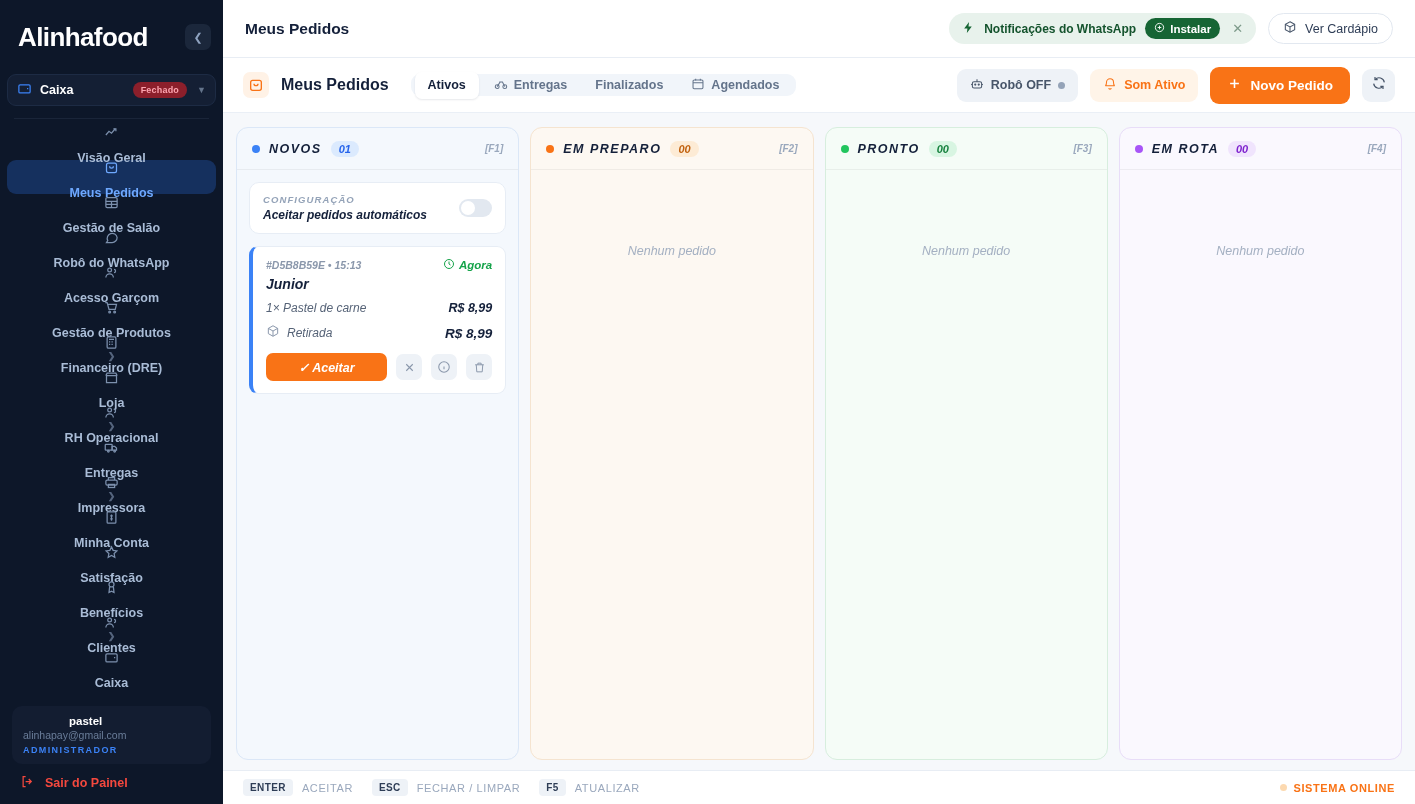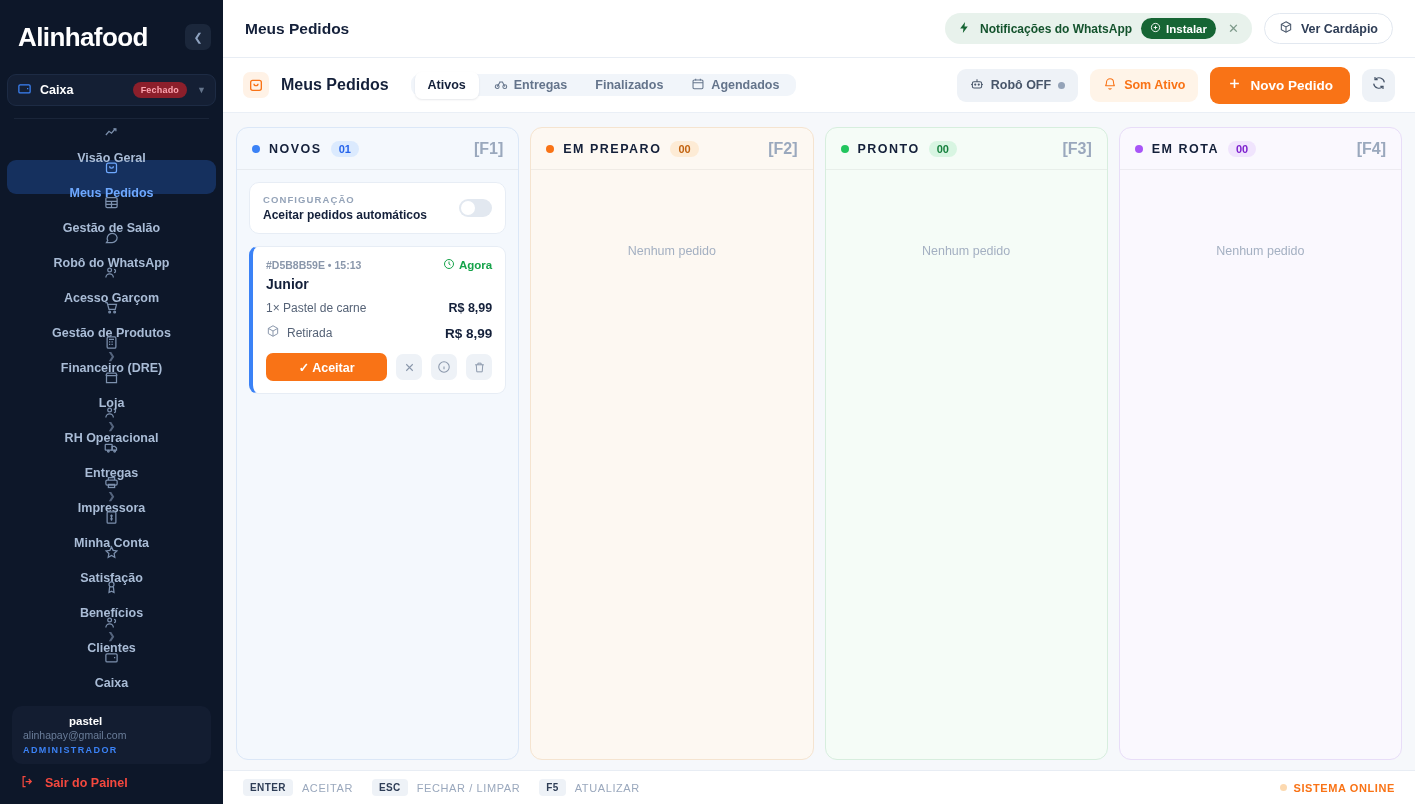--- a/index.html
+++ b/index.html
@@ -82,21 +82,21 @@
   .wa-text { color: #14532d; font-size: 12px; font-weight: bold; }
   .wa-install {
     background: #166534; color: #ffffff; font-size: 11.5px; font-weight: bold;
     border-radius: 13px; height: 21px; padding: 0 9px;
     display: flex; align-items: center; gap: 5px; cursor: pointer;
   }
   .wa-close { color: #7d9a8a; font-size: 13px; cursor: pointer; padding: 0 3px; }
   .menu-btn {
     display: flex; align-items: center; gap: 8px; height: 31px; padding: 0 14px;
     border: 1px solid #e2e8f0; border-radius: 17px; background: #ffffff;
-    color: #2e3d56; font-size: 12.5px; font-weight: bold; cursor: pointer;
+    color: #2e3d56; font-size: 12.5px; font-weight: normal; cursor: pointer;
   }
 
   .toolbar {
     height: 55px; background: #ffffff; border-bottom: 1px solid #eaeff6;
     display: flex; align-items: center; padding: 0 20px; gap: 12px;
   }
   .tb-icon {
     width: 26px; height: 26px; border-radius: 7px; background: #fff2e6;
     display: flex; align-items: center; justify-content: center;
   }
@@ -122,33 +122,33 @@
     background: #f97316; color: #ffffff; height: 37px; padding: 0 17px;
     border-radius: 9px; font-size: 13.5px; font-weight: bold;
     display: flex; align-items: center; gap: 8px; cursor: pointer;
   }
   .refresh {
     width: 33px; height: 33px; border-radius: 9px; background: #eef2f7;
     display: flex; align-items: center; justify-content: center; color: #475569; cursor: pointer;
   }
 
   
-  .board { flex: 1; display: flex; gap: 11px; padding: 14px 13px 10px 13px; min-height: 0; }
+  .board { flex: 1; display: flex; gap: 11px; padding: 14px 13px 10px 13px; min-height: 0; font-style: italic; }
   .col {
     flex: 1; min-width: 0; border-radius: 12px; border: 1px solid;
     display: flex; flex-direction: column; overflow: hidden;
   }
   .col-head {
     height: 42px; display: flex; align-items: center; padding: 0 15px;
     border-bottom: 1px solid rgba(0,0,0,.05); gap: 9px;
   }
   .col-dot { width: 8px; height: 8px; border-radius: 50%; }
   .col-name { font-size: 12.5px; font-weight: bold; letter-spacing: 1.5px; color: #14203a; }
   .col-count { font-size: 11px; font-weight: bold; border-radius: 9px; padding: 2px 8px; }
-  .col-key { margin-left: auto; font-size: 16px; font-weight: bold; color: #9aa8bd; }
+  .col-key { margin-left: auto; font-size: 10px; font-weight: bold; color: #9aa8bd; }
   .col-body { flex: 1; padding: 12px; overflow: hidden; }
   .empty { text-align: center; color: #a4b0c2; font-size: 12.5px; padding-top: 62px; }
 
   .cfg-card {
     background: #ffffff; border: 1px solid #e7edf5; border-radius: 10px;
     padding: 11px 13px; display: flex; align-items: center; gap: 10px; margin-bottom: 12px;
   }
   .cfg-k { color: #94a3b8; font-size: 9.5px; font-weight: bold; letter-spacing: 1.1px; }
   .cfg-v { color: #14203a; font-size: 12px; font-weight: bold; margin-top: 3px; }
   .toggle {

